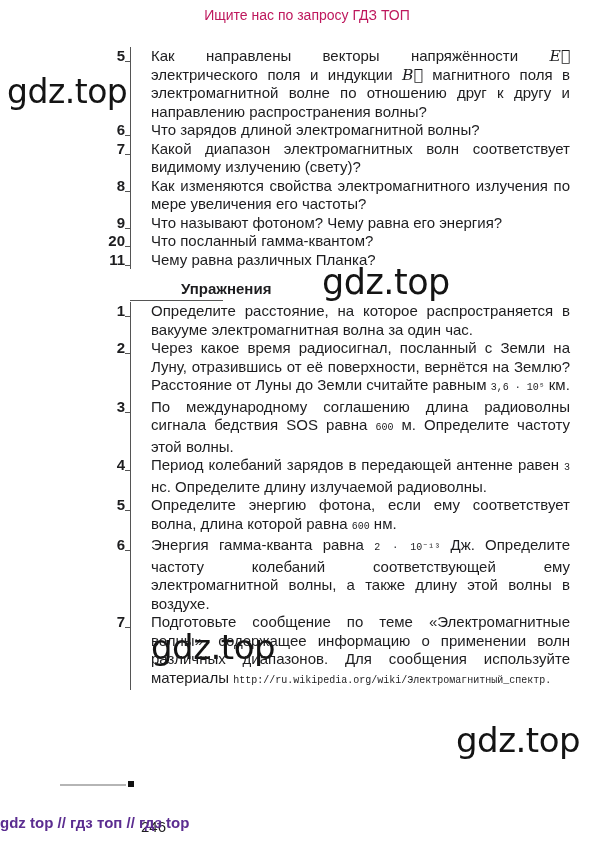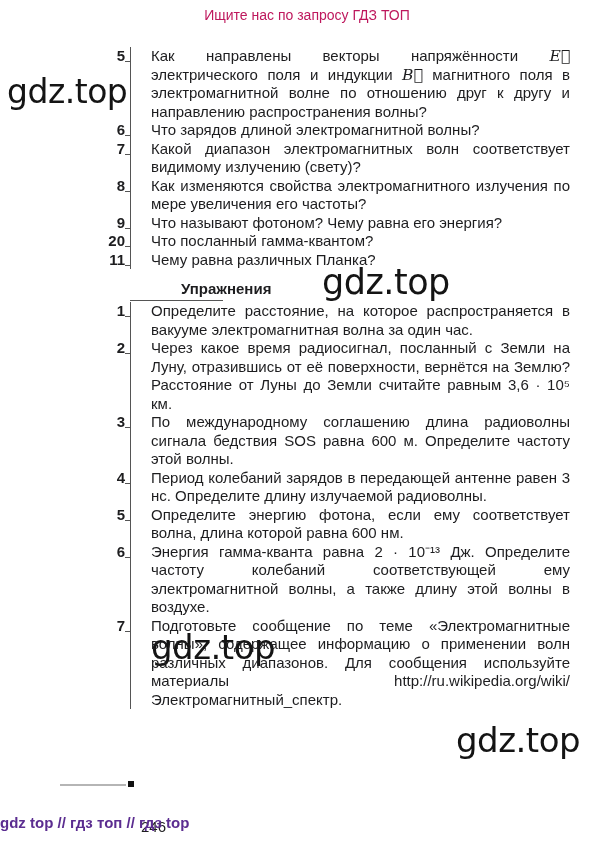--- a/index.html
+++ b/index.html
@@ -29,21 +29,21 @@
     flex:0 0 30px; text-align:right; font-weight:bold; font-size:15px;
     line-height:18.5px; position:relative;
   }
   .num::after {
     content:""; position:absolute; right:-6px; top:14px; width:6px; height:1px; background:#555;
   }
   .txt {
     flex:1; margin-left:5px; border-left:1px solid #555; padding-left:20px;
     font-size:15px; line-height:18.5px; text-align:justify; hyphens:manual;
   }
-  .p-math, .p-url { font-family:Liberation Sans, sans-serif; font-size:15px; }
+  .p-math, .p-url { font-family:Liberation Mono, monospace; font-size:10px; }
   .p-vec { font-family:"DejaVu Serif","Liberation Serif",serif; font-style:italic; font-size:15.5px; }
 
   .ex-title {
     position:absolute; left:137px; top:280px; font-size:15px; font-weight:bold;margin-left:44px;
   }
   .ex-corner {
     position:absolute; left:130px; top:300px; width:93px; height:1px; background:#555;
   }
 
   .pageline { position:absolute; left:60px; top:784px; width:66px; height:2px; background:#b5b5b5; }

